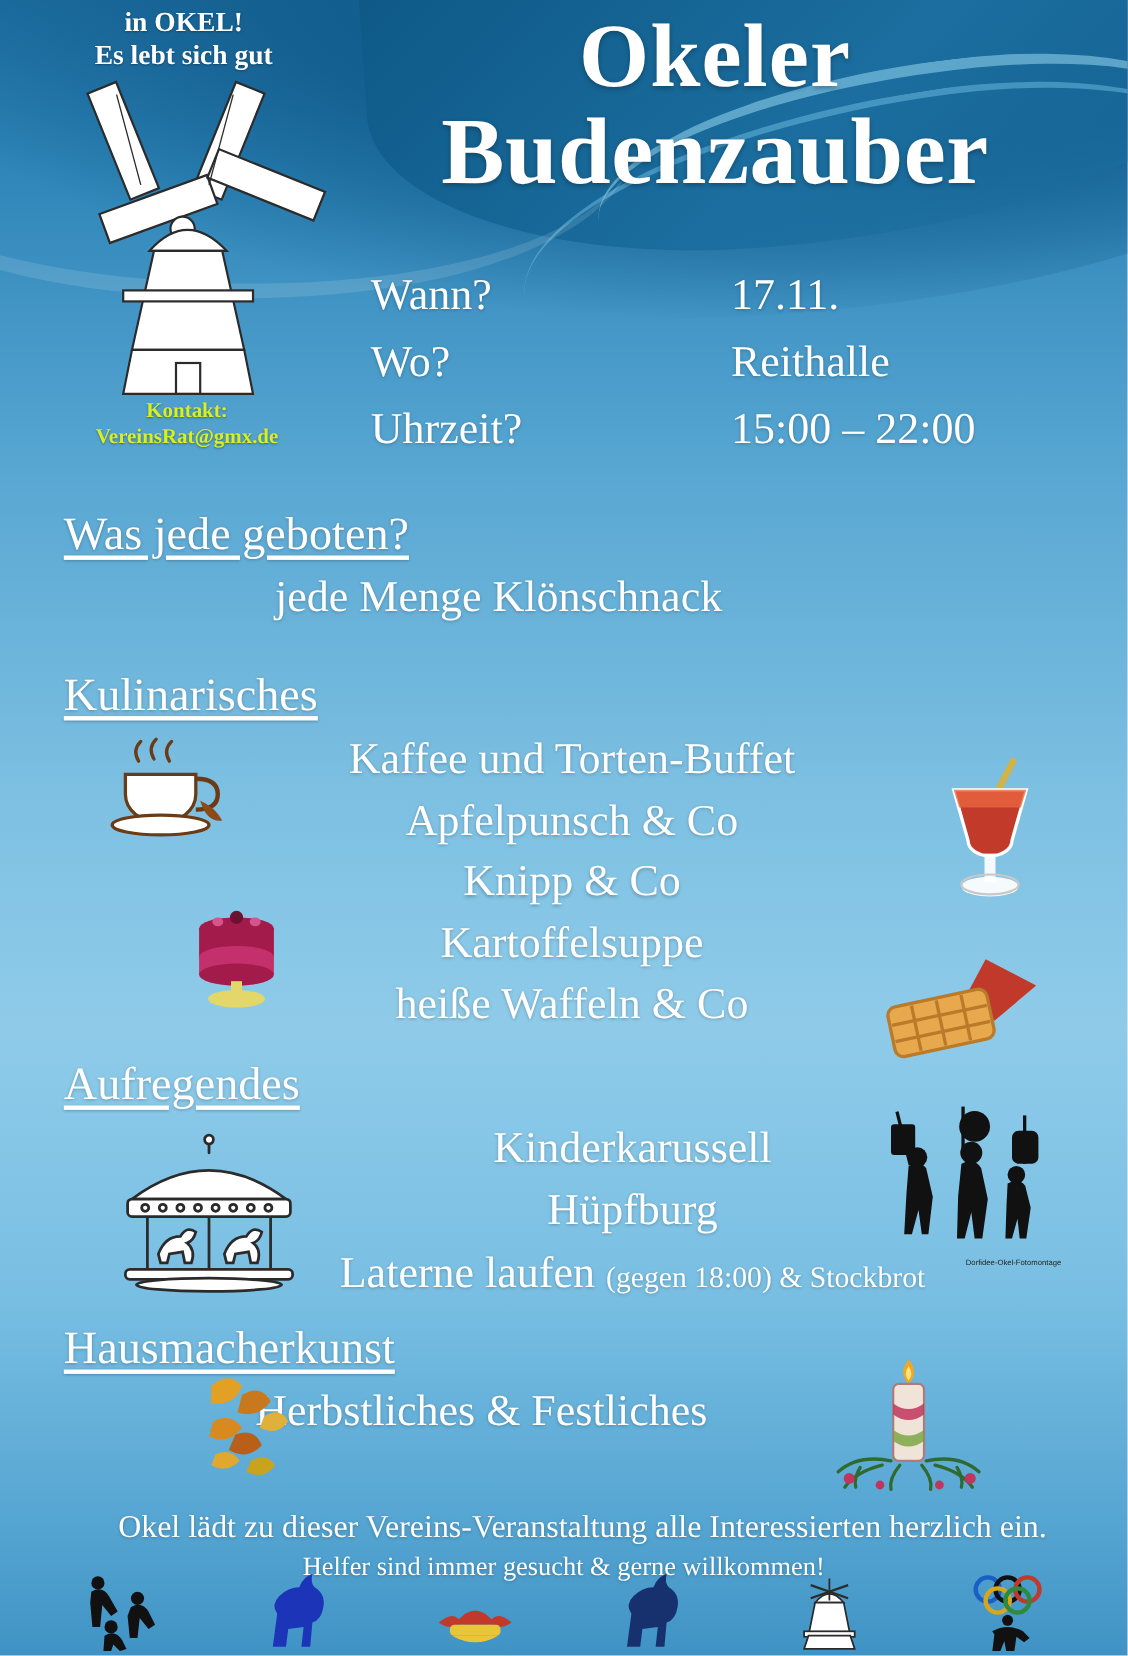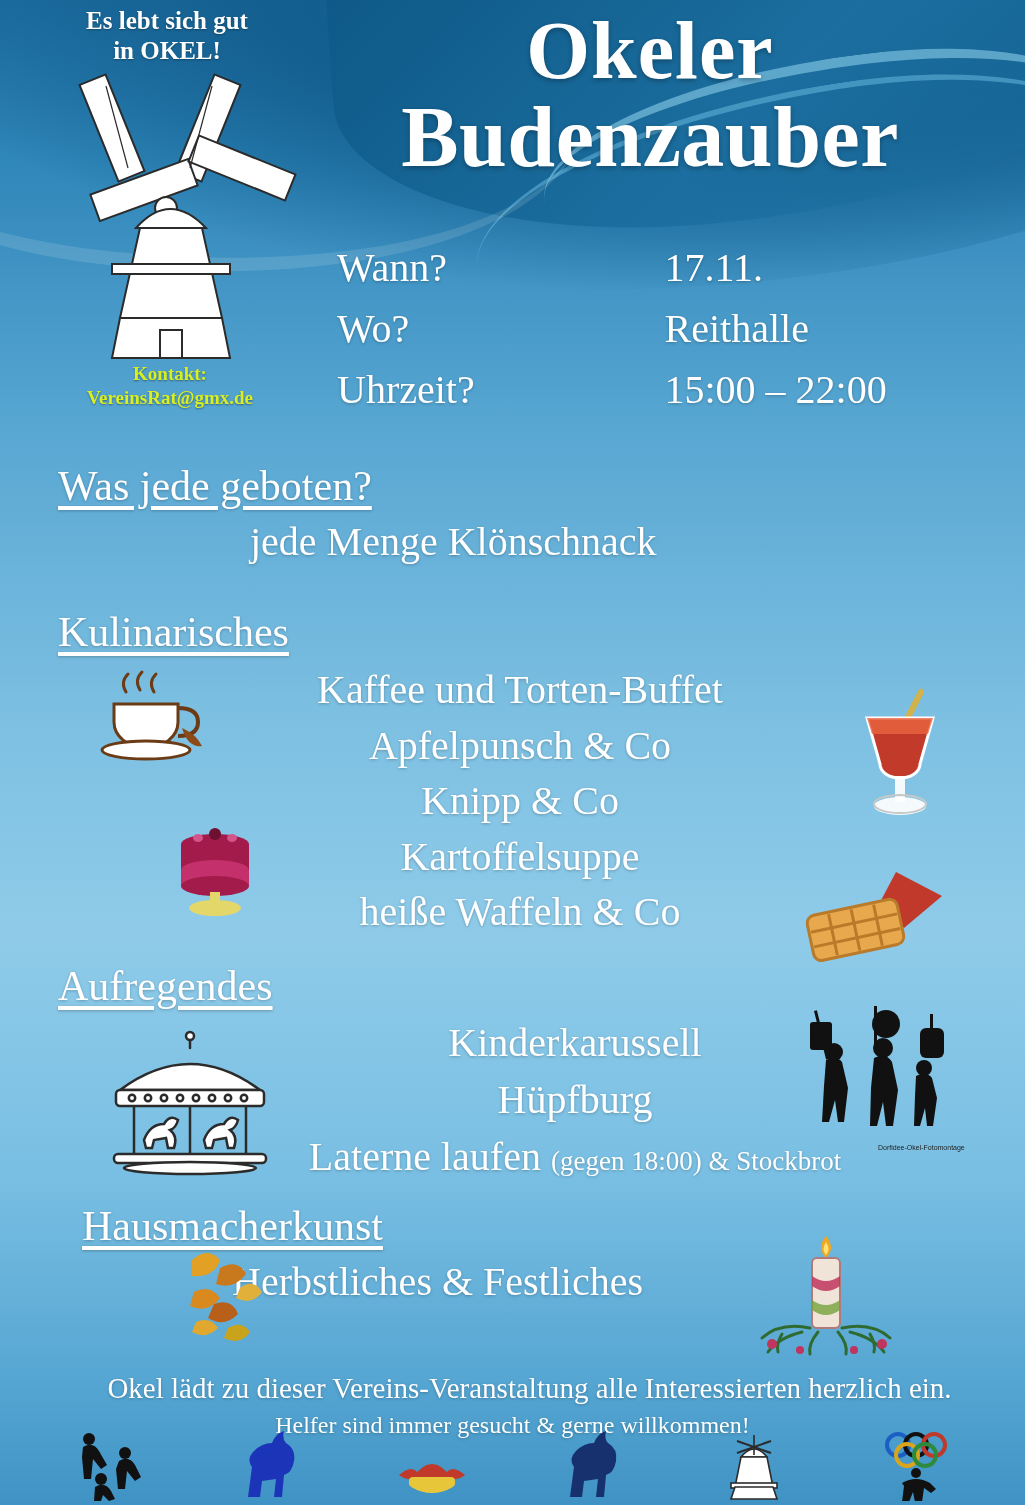--- a/index.html
+++ b/index.html
@@ -149,21 +149,21 @@
   .section-head {
     position: absolute;
     font-size: 42px;
     text-decoration: underline;
     text-underline-offset: 6px;
     text-shadow: 0 1px 3px rgba(0,0,0,0.25);
   }
   .sec-offer { top: 462px; left: 58px; }
   .sec-kuli  { top: 608px; left: 58px; }
   .sec-aufr  { top: 962px; left: 58px; }
-  .sec-haus  { top: 1202px; left: 58px; margin-left: 24px; }
+  .sec-haus  { top: 1202px; left: 58px; }
 
   .offer-text {
     position: absolute;
     top: 518px;
     left: 250px;
     font-size: 40px;
     text-shadow: 0 1px 3px rgba(0,0,0,0.25);
   }
 
   .kuli-list {
@@ -243,22 +243,22 @@
 
 <div id="poster">
 
   <div class="swoosh swoosh-1"></div>
   <div class="swoosh swoosh-2"></div>
   <div class="swoosh-line"></div>
   <div class="swoosh-line2"></div>
   <div class="swoosh-3"></div>
 
   <div class="slogan">
+    <div>in OKEL!</div>
     <div>Es lebt sich gut</div>
-    <div>in OKEL!</div>
   </div>
 
   <div class="windmill">
     <svg viewBox="0 0 250 310" width="250" height="310">
       <g stroke="#ffffff" stroke-width="3" fill="#ffffff">
 
         <g fill="#ffffff" stroke="#2b2b2b" stroke-width="2">
           <rect x="36" y="18" width="28" height="104" transform="rotate(-22 50 70)"></rect>
           <rect x="132" y="18" width="28" height="104" transform="rotate(22 146 70)"></rect>
           <rect x="30" y="118" width="104" height="28" transform="rotate(-20 82 132)"></rect>

